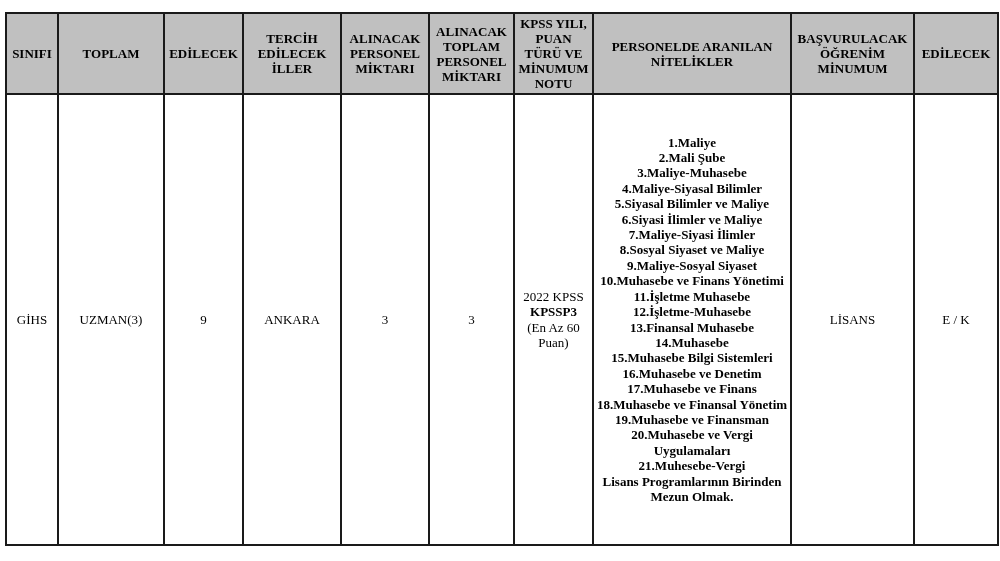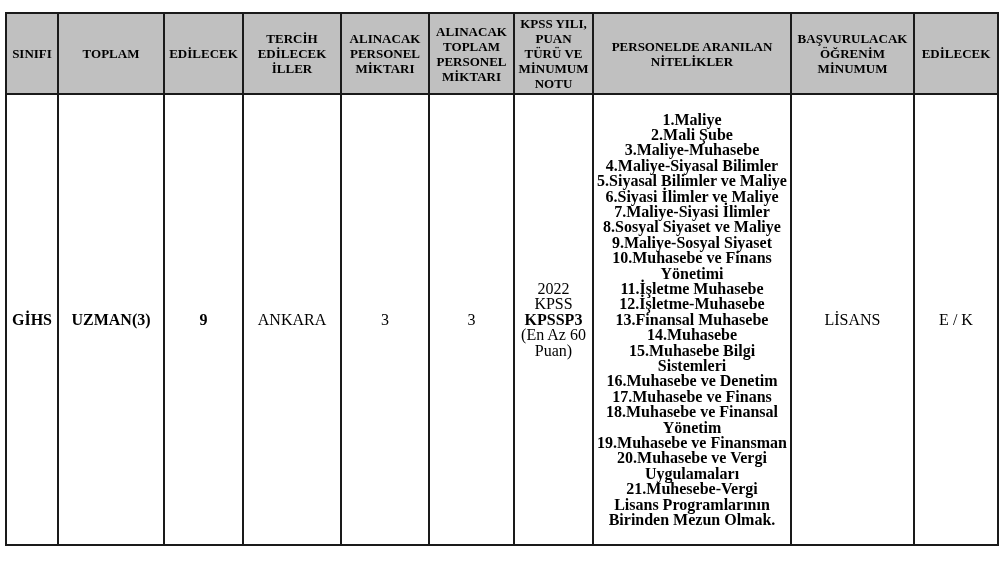--- a/index.html
+++ b/index.html
@@ -39,26 +39,26 @@
     height: 451px;
   }
   table.job-table th {
     background: #c0c0c0;
     font-weight: bold;
     font-size: 13px;
     line-height: 15px;
     white-space: pre-line;
   }
   td.cell {
-    font-size: 16px;
+    font-size: 13px;
     line-height: 15.4px;
     background: #ffffff;
   }
   td.bold {
-    font-weight: bold;
+    font-weight: normal;
   }
   td.left {
     text-align: left;
     padding-left: 6px;
   }
   td.nitelikler {
     text-align: left;
     font-weight: bold;
     padding-left: 5px;
     padding-right: 2px;

